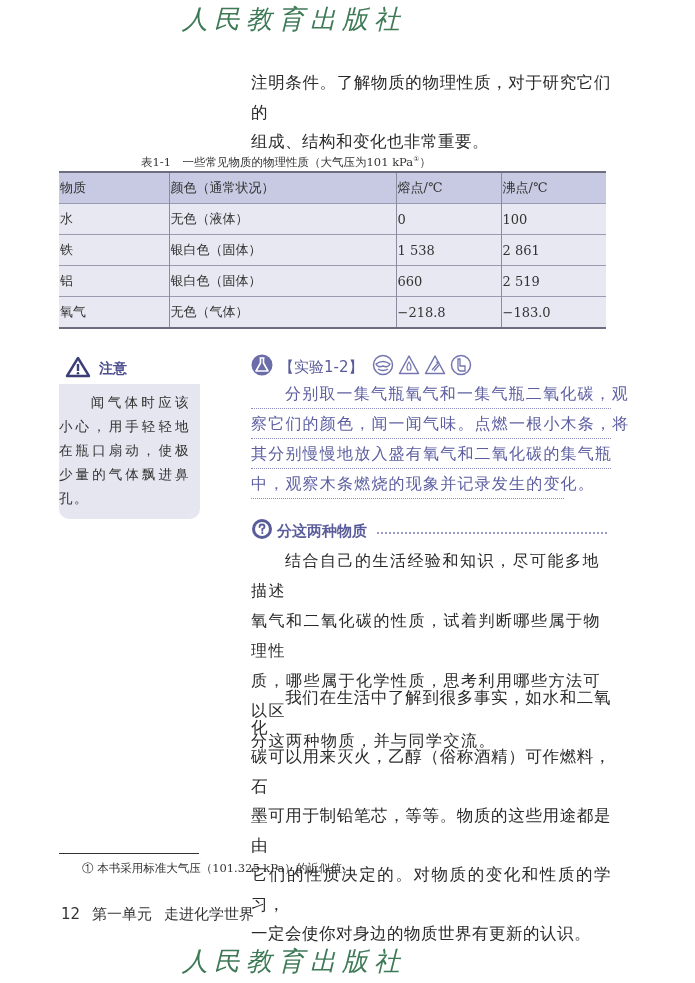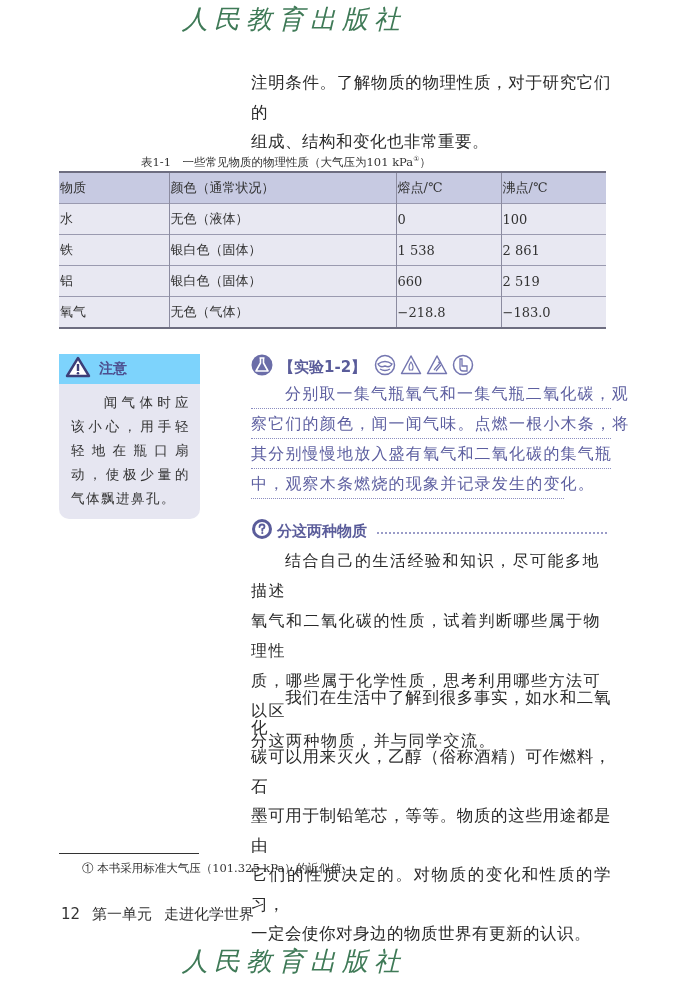--- a/index.html
+++ b/index.html
@@ -44,34 +44,34 @@
   }
   table.props th:last-child, table.props td:last-child { border-right: none; }
   table.props thead tr { background: #c7cae2; }
   table.props tbody tr { background: #e8e8f2; }
 
   .note-box {
     left: 59px; top: 354px; width: 141px; height: 165px;
     background: #e6e6f1; border-radius: 0 0 10px 10px;
   }
   .note-head {
-    height: 30px; background: #7dd3fc; display: flex; align-items: center;
+    height: 30px; background: #ffffff; display: flex; align-items: center;
     padding-left: 6px;
   }
   .note-title { font-family: "DejaVu Sans", sans-serif; font-weight: bold; color: #4d4f8f; font-size: 14px; margin-left: 8px; }
   .note-body {
-    padding: 6px 10px 0 12px; font-size: 13.5px; line-height: 24px;
+    padding: 6px 10px 0 0; font-size: 13.5px; line-height: 24px;
     letter-spacing: 1.5px; color: #333; text-align: justify;
   }
 
   .exp-head {
     left: 251px; top: 355px; height: 24px; display: flex; align-items: center;
   }
   .exp-title {
-    font-family: "DejaVu Sans", sans-serif; font-weight: bold;
+    font-family: "DejaVu Sans", sans-serif; font-weight: normal;
     color: #5a5c9a; font-size: 15px; margin-left: 6px; margin-right: 8px;
   }
   .safety { margin-right: 4px; }
 
   .exp-body {
     left: 251px; top: 379px; width: 360px;
     font-size: 16px; line-height: 29.5px; color: #5d5fa0;
     letter-spacing: 1.2px;
   }
   .exp-body .line {

